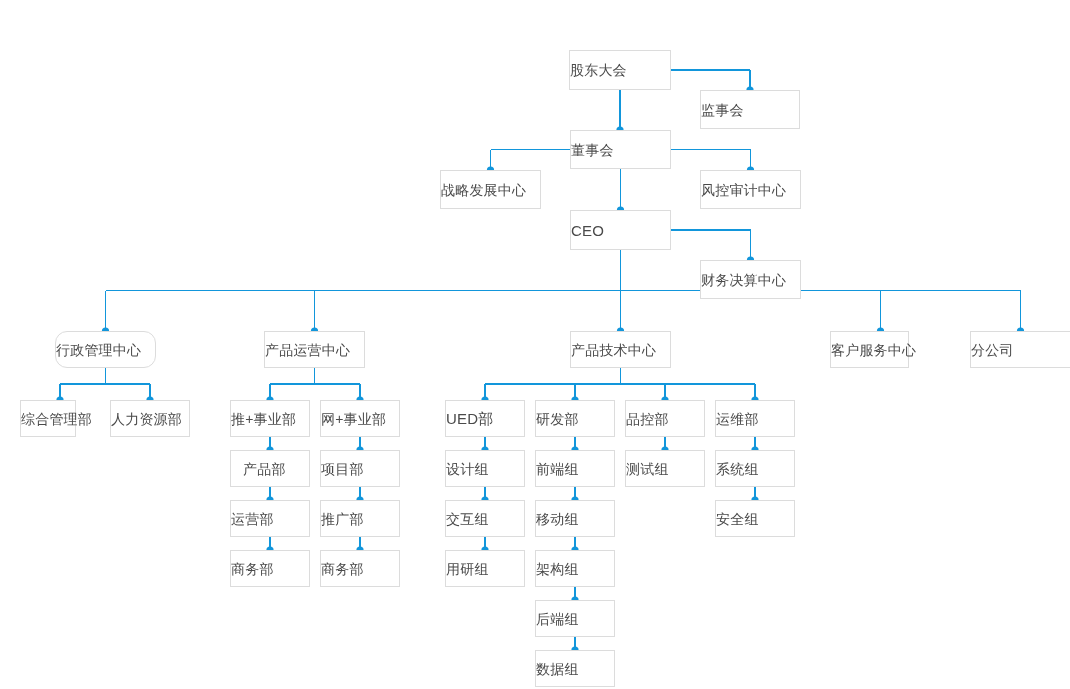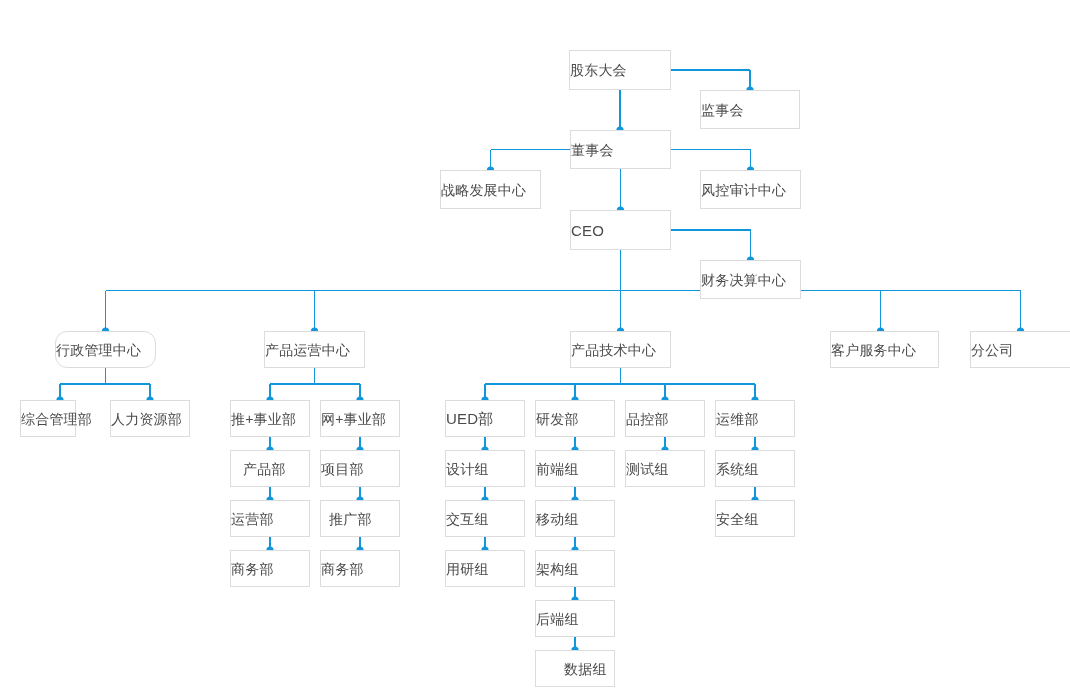--- a/index.html
+++ b/index.html
@@ -162,21 +162,21 @@
       </div>
       <div class="node-box" style="left: 55px; top: 331px; width: 101px; height: 37px; border-color: rgb(220, 220, 220); background: rgb(255, 255, 255); color: rgb(74, 74, 74); border-radius: 12px;">
         <span class="node-label">行政管理中心</span>
       </div>
       <div class="node-box" style="left: 264px; top: 331px; width: 101px; height: 37px; border-color: rgb(220, 220, 220); background: rgb(255, 255, 255); color: rgb(74, 74, 74);">
         <span class="node-label">产品运营中心</span>
       </div>
       <div class="node-box" style="left: 570px; top: 331px; width: 101px; height: 37px; border-color: rgb(220, 220, 220); background: rgb(255, 255, 255); color: rgb(74, 74, 74);">
         <span class="node-label">产品技术中心</span>
       </div>
-      <div class="node-box" style="left: 830px; top: 331px; width: 109px; height: 37px; border-color: rgb(220, 220, 220); background: rgb(255, 255, 255); color: rgb(74, 74, 74);">
+      <div class="node-box" style="left: 830px; top: 331px; width: 79px; height: 37px; border-color: rgb(220, 220, 220); background: rgb(255, 255, 255); color: rgb(74, 74, 74);">
         <span class="node-label">客户服务中心</span>
       </div>
       <div class="node-box" style="left: 970px; top: 331px; width: 101px; height: 37px; border-color: rgb(220, 220, 220); background: rgb(255, 255, 255); color: rgb(74, 74, 74);">
         <span class="node-label">分公司</span>
       </div>
       <div class="node-box" style="left: 20px; top: 400px; width: 56px; height: 37px; border-color: rgb(220, 220, 220); background: rgb(255, 255, 255); color: rgb(74, 74, 74);">
         <span class="node-label">综合管理部</span>
       </div>
       <div class="node-box" style="left: 110px; top: 400px; width: 80px; height: 37px; border-color: rgb(220, 220, 220); background: rgb(255, 255, 255); color: rgb(74, 74, 74);">
         <span class="node-label">人力资源部</span>
@@ -192,21 +192,21 @@
       </div>
       <div class="node-box" style="left: 230px; top: 550px; width: 80px; height: 37px; border-color: rgb(220, 220, 220); background: rgb(255, 255, 255); color: rgb(74, 74, 74);">
         <span class="node-label">商务部</span>
       </div>
       <div class="node-box" style="left: 320px; top: 400px; width: 80px; height: 37px; border-color: rgb(220, 220, 220); background: rgb(255, 255, 255); color: rgb(74, 74, 74);">
         <span class="node-label">网+事业部</span>
       </div>
       <div class="node-box" style="left: 320px; top: 450px; width: 80px; height: 37px; border-color: rgb(220, 220, 220); background: rgb(255, 255, 255); color: rgb(74, 74, 74);">
         <span class="node-label">项目部</span>
       </div>
-      <div class="node-box" style="left: 320px; top: 500px; width: 80px; height: 37px; border-color: rgb(220, 220, 220); background: rgb(255, 255, 255); color: rgb(74, 74, 74); padding-left: 8px;">
+      <div class="node-box" style="left: 320px; top: 500px; width: 80px; height: 37px; border-color: rgb(220, 220, 220); background: rgb(255, 255, 255); color: rgb(74, 74, 74);">
         <span class="node-label">推广部</span>
       </div>
       <div class="node-box" style="left: 320px; top: 550px; width: 80px; height: 37px; border-color: rgb(220, 220, 220); background: rgb(255, 255, 255); color: rgb(74, 74, 74);">
         <span class="node-label">商务部</span>
       </div>
       <div class="node-box latin" style="left: 445px; top: 400px; width: 80px; height: 37px; border-color: rgb(220, 220, 220); background: rgb(255, 255, 255); color: rgb(74, 74, 74);">
         <span class="node-label">UED部</span>
       </div>
       <div class="node-box" style="left: 445px; top: 450px; width: 80px; height: 37px; border-color: rgb(220, 220, 220); background: rgb(255, 255, 255); color: rgb(74, 74, 74);">
         <span class="node-label">设计组</span>
@@ -225,21 +225,21 @@
       </div>
       <div class="node-box" style="left: 535px; top: 500px; width: 80px; height: 37px; border-color: rgb(220, 220, 220); background: rgb(255, 255, 255); color: rgb(74, 74, 74);">
         <span class="node-label">移动组</span>
       </div>
       <div class="node-box" style="left: 535px; top: 550px; width: 80px; height: 37px; border-color: rgb(220, 220, 220); background: rgb(255, 255, 255); color: rgb(74, 74, 74);">
         <span class="node-label">架构组</span>
       </div>
       <div class="node-box" style="left: 535px; top: 600px; width: 80px; height: 37px; border-color: rgb(220, 220, 220); background: rgb(255, 255, 255); color: rgb(74, 74, 74);">
         <span class="node-label">后端组</span>
       </div>
-      <div class="node-box" style="left: 535px; top: 650px; width: 80px; height: 37px; border-color: rgb(220, 220, 220); background: rgb(255, 255, 255); color: rgb(74, 74, 74); padding-left: 28px;">
+      <div class="node-box" style="left: 535px; top: 650px; width: 80px; height: 37px; border-color: rgb(220, 220, 220); background: rgb(255, 255, 255); color: rgb(74, 74, 74);">
         <span class="node-label">数据组</span>
       </div>
       <div class="node-box" style="left: 625px; top: 400px; width: 80px; height: 37px; border-color: rgb(220, 220, 220); background: rgb(255, 255, 255); color: rgb(74, 74, 74);">
         <span class="node-label">品控部</span>
       </div>
       <div class="node-box" style="left: 625px; top: 450px; width: 80px; height: 37px; border-color: rgb(220, 220, 220); background: rgb(255, 255, 255); color: rgb(74, 74, 74);">
         <span class="node-label">测试组</span>
       </div>
       <div class="node-box" style="left: 715px; top: 400px; width: 80px; height: 37px; border-color: rgb(220, 220, 220); background: rgb(255, 255, 255); color: rgb(74, 74, 74);">
         <span class="node-label">运维部</span>

